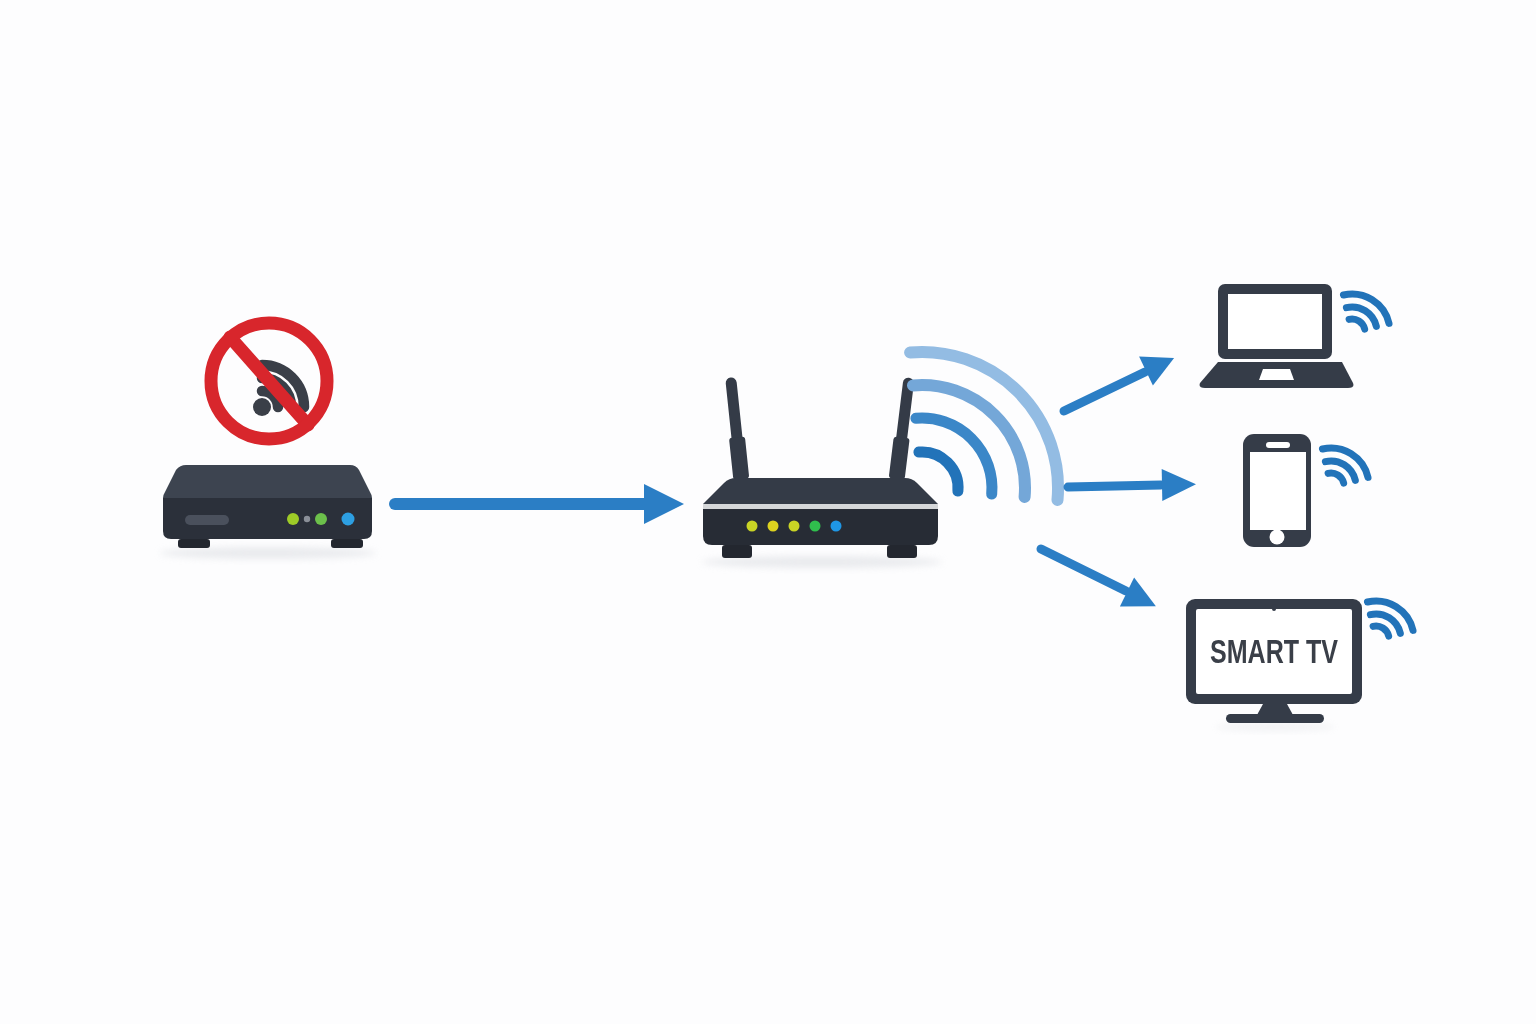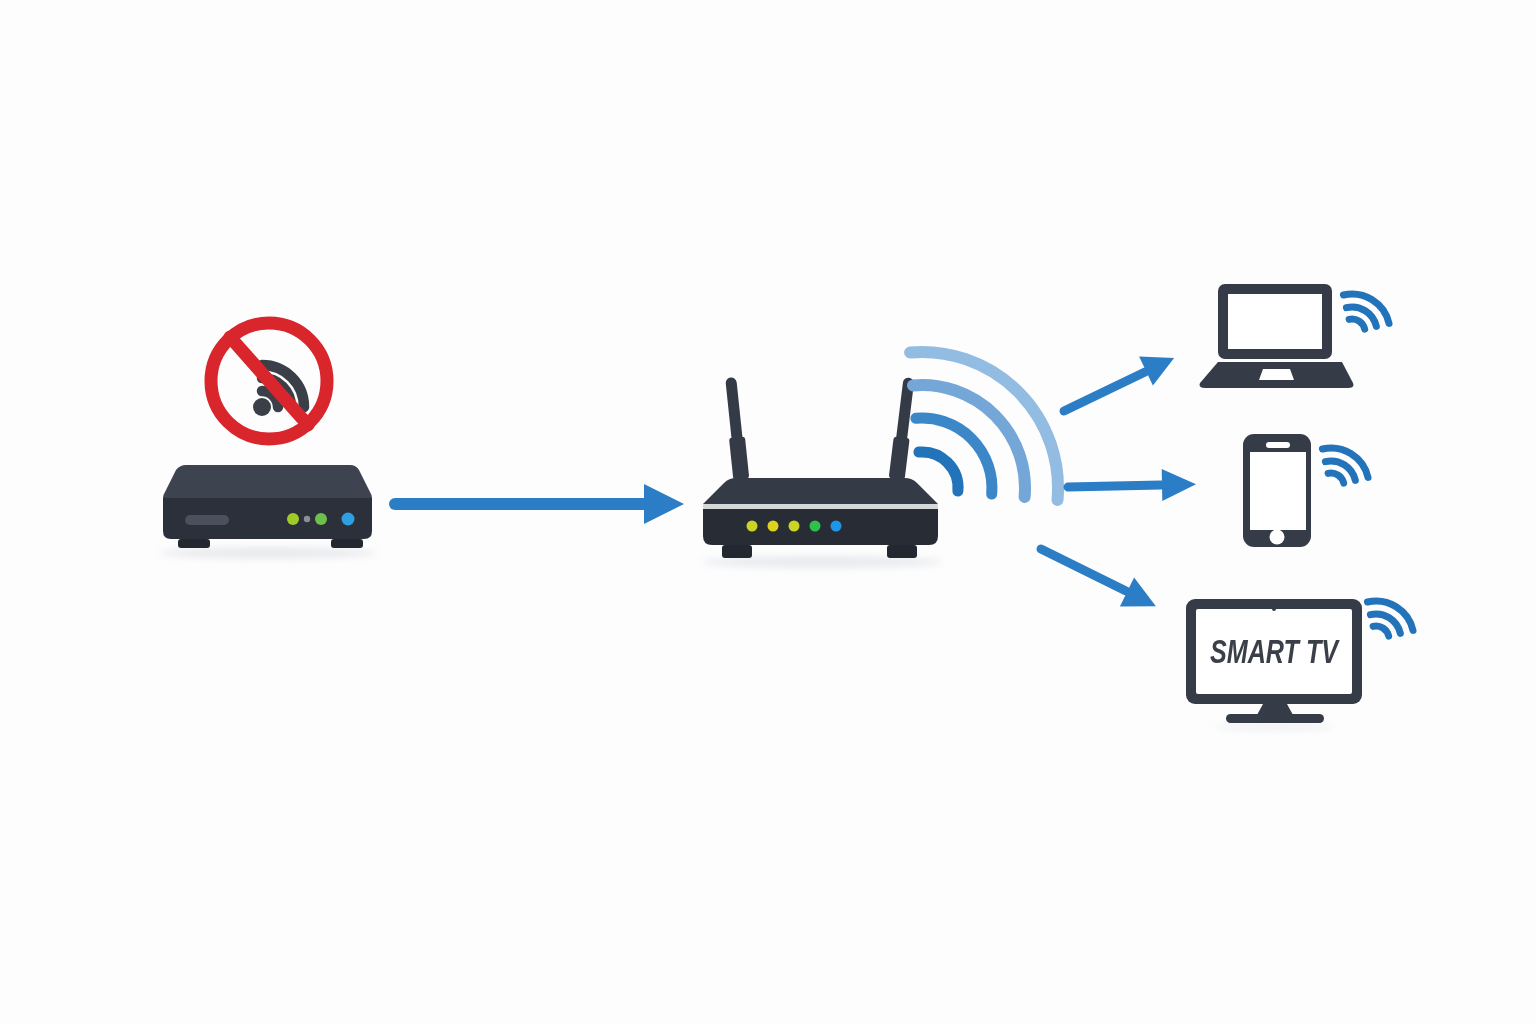--- a/index.html
+++ b/index.html
@@ -1,17 +1,17 @@
 <!DOCTYPE html>
 <html style="--background: #fdfdfe; --device-dark: #353c48; --device-foot: #23272f; --modem-top: #3d4450; --modem-front: #2b303a; --modem-slot: #4a505c; --router-top: #343b47; --router-front: #272c35; --stripe-silver: #d5d7d9; --screen-white: #ffffff; --prohibited-red: #d8262c; --wifi-glyph-dark: #3a3f48; --accent-blue: #2b7ec5; --wifi-blue-1: #2273b9; --wifi-blue-2: #3b87c8; --wifi-blue-3: #74a7d8; --wifi-blue-4: #93bce3; --led-yellow-green: #c9d425; --led-yellow: #ddd21f; --led-green: #30bf4d; --led-blue: #1f97e6; --modem-led-green: #9ecb27; --modem-led-dim: #8a8f98; --modem-led-green2: #6cc04b; --modem-led-blue: #2d9fe2; --shadow: #dfe1e5;"><head>
 <meta charset="utf-8">
 <style>
   html,body{margin:0;padding:0;}
   body{background:var(--background,#fdfdfe);font-family:"Liberation Sans",sans-serif;}
-  .canvas{position:relative;width:1536px;height:1024px;background:var(--background,#fdfdfe);overflow:hidden;font-style:italic;}
+  .canvas{position:relative;width:1536px;height:1024px;background:var(--background,#fdfdfe);overflow:hidden;}
   svg{display:block;}
   
   .f-modem-top{fill:var(--modem-top);}
   .f-modem-front{fill:var(--modem-front);}
   .f-router-top{fill:var(--router-top);}
   .f-router-front{fill:var(--router-front);}
   .f-dark{fill:var(--device-dark);}
   .f-foot{fill:var(--device-foot);}
   .f-white{fill:var(--screen-white);}
   .f-silver{fill:var(--stripe-silver);}

